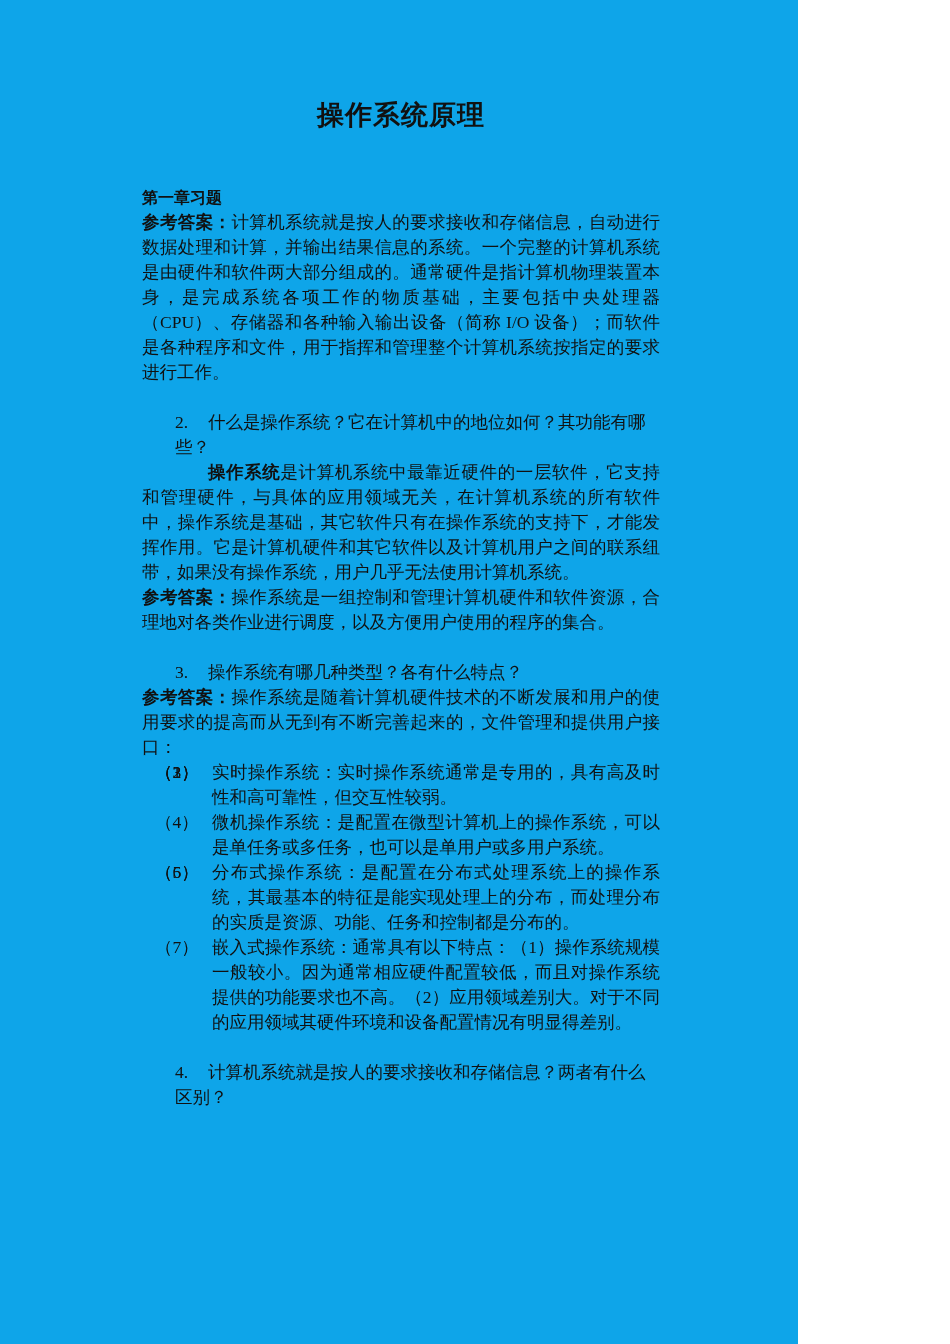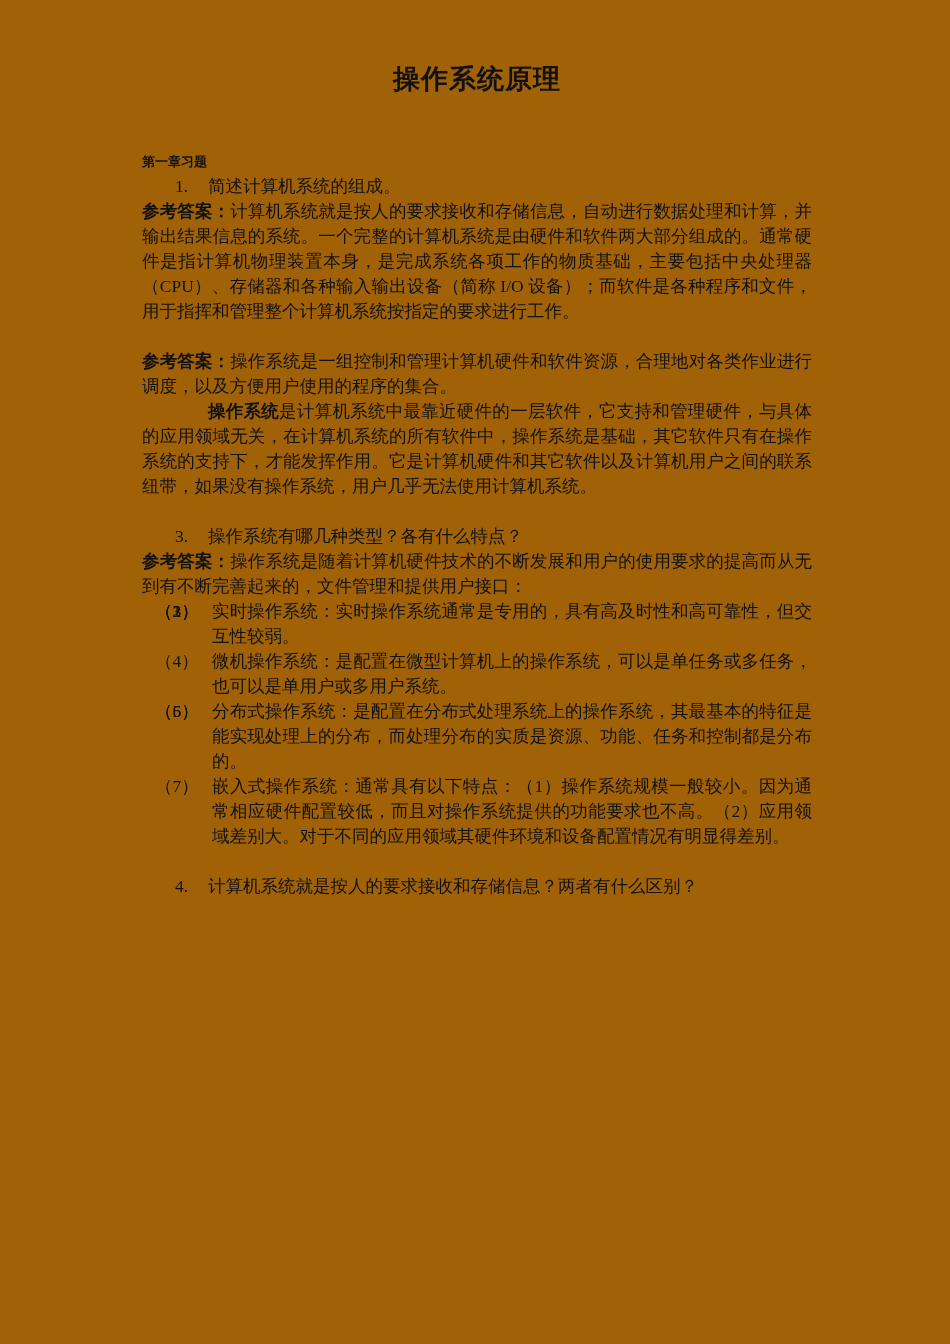--- a/index.html
+++ b/index.html
@@ -5,35 +5,35 @@
   * { margin: 0; padding: 0; box-sizing: border-box; }
   html, body { background: #ffffff; }
   body {
     width: 950px;
     height: 1344px;
     font-family: "Liberation Serif", "DejaVu Serif", serif;
     color: #111111;
     overflow: hidden;
   }
   .page {
-    width: 950px;
+    width: 798px;
     height: 1344px;
-    background: #a16207;
-    padding: 60px 138px 0 142px;
+    background: #0ea5e9;
+    padding: 96px 138px 0 142px;
     overflow: hidden;
   }
   .doc-title {
     font-size: 27px;
     font-weight: bold;
     text-align: center;
     line-height: 38px;
     letter-spacing: 1px;
   }
   .section-heading {
-    font-size: 13px;
+    font-size: 16px;
     font-weight: bold;
     line-height: 25px;
     margin-top: 51px;
   }
   .bodytext {
     font-size: 17.5px;
     line-height: 25px;
   }
   .question {
     padding-left: 33px;
@@ -66,30 +66,30 @@
 </style>
 </head>
 <body>
 
 <div class="page">
 
   <h1 class="doc-title">操作系统原理</h1>
 
   <h2 class="section-heading">第一章习题</h2>
 
-  <p class="bodytext question"><span class="q-num">1.</span><span>简述计算机系统的组成。</span></p>
 
   <p class="bodytext answer"><span class="lead-bold">参考答案：</span><span>计算机系统就是按人的要求接收和存储信息，自动进行数据处理和计算，并输出结果信息的系统。一个完整的计算机系统是由硬件和软件两大部分组成的。通常硬件是指计算机物理装置本身，是完成系统各项工作的物质基础，主要包括中央处理器（CPU）、存储器和各种输入输出设备（简称 I/O 设备）；而软件是各种程序和文件，用于指挥和管理整个计算机系统按指定的要求进行工作。</span></p>
 
   <div class="spacer"></div>
 
+  <p class="bodytext question"><span class="q-num">2.</span><span>什么是操作系统？它在计算机中的地位如何？其功能有哪些？</span></p>
+
+  <p class="bodytext answer indent2"><span class="lead-bold">操作系统</span><span>是计算机系统中最靠近硬件的一层软件，它支持和管理硬件，与具体的应用领域无关，在计算机系统的所有软件中，操作系统是基础，其它软件只有在操作系统的支持下，才能发挥作用。它是计算机硬件和其它软件以及计算机用户之间的联系纽带，如果没有操作系统，用户几乎无法使用计算机系统。</span></p>
 
   <p class="bodytext answer"><span class="lead-bold">参考答案：</span><span>操作系统是一组控制和管理计算机硬件和软件资源，合理地对各类作业进行调度，以及方便用户使用的程序的集合。</span></p>
-
-  <p class="bodytext answer indent2"><span class="lead-bold">操作系统</span><span>是计算机系统中最靠近硬件的一层软件，它支持和管理硬件，与具体的应用领域无关，在计算机系统的所有软件中，操作系统是基础，其它软件只有在操作系统的支持下，才能发挥作用。它是计算机硬件和其它软件以及计算机用户之间的联系纽带，如果没有操作系统，用户几乎无法使用计算机系统。</span></p>
 
 
   <div class="spacer"></div>
 
   <p class="bodytext question"><span class="q-num">3.</span><span>操作系统有哪几种类型？各有什么特点？</span></p>
 
   <p class="bodytext answer"><span class="lead-bold">参考答案：</span><span>操作系统是随着计算机硬件技术的不断发展和用户的使用要求的提高而从无到有不断完善起来的，文件管理和提供用户接口：</span></p>
 
   <ul class="os-list">
     <li class="os-item"><span class="os-marker">（1）</span></li>

